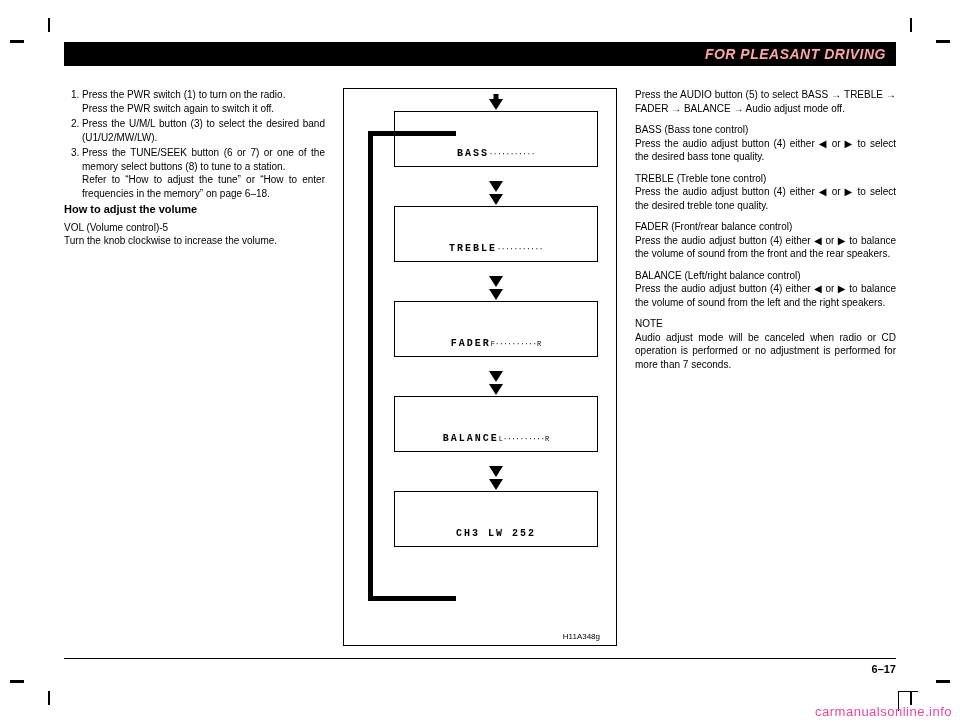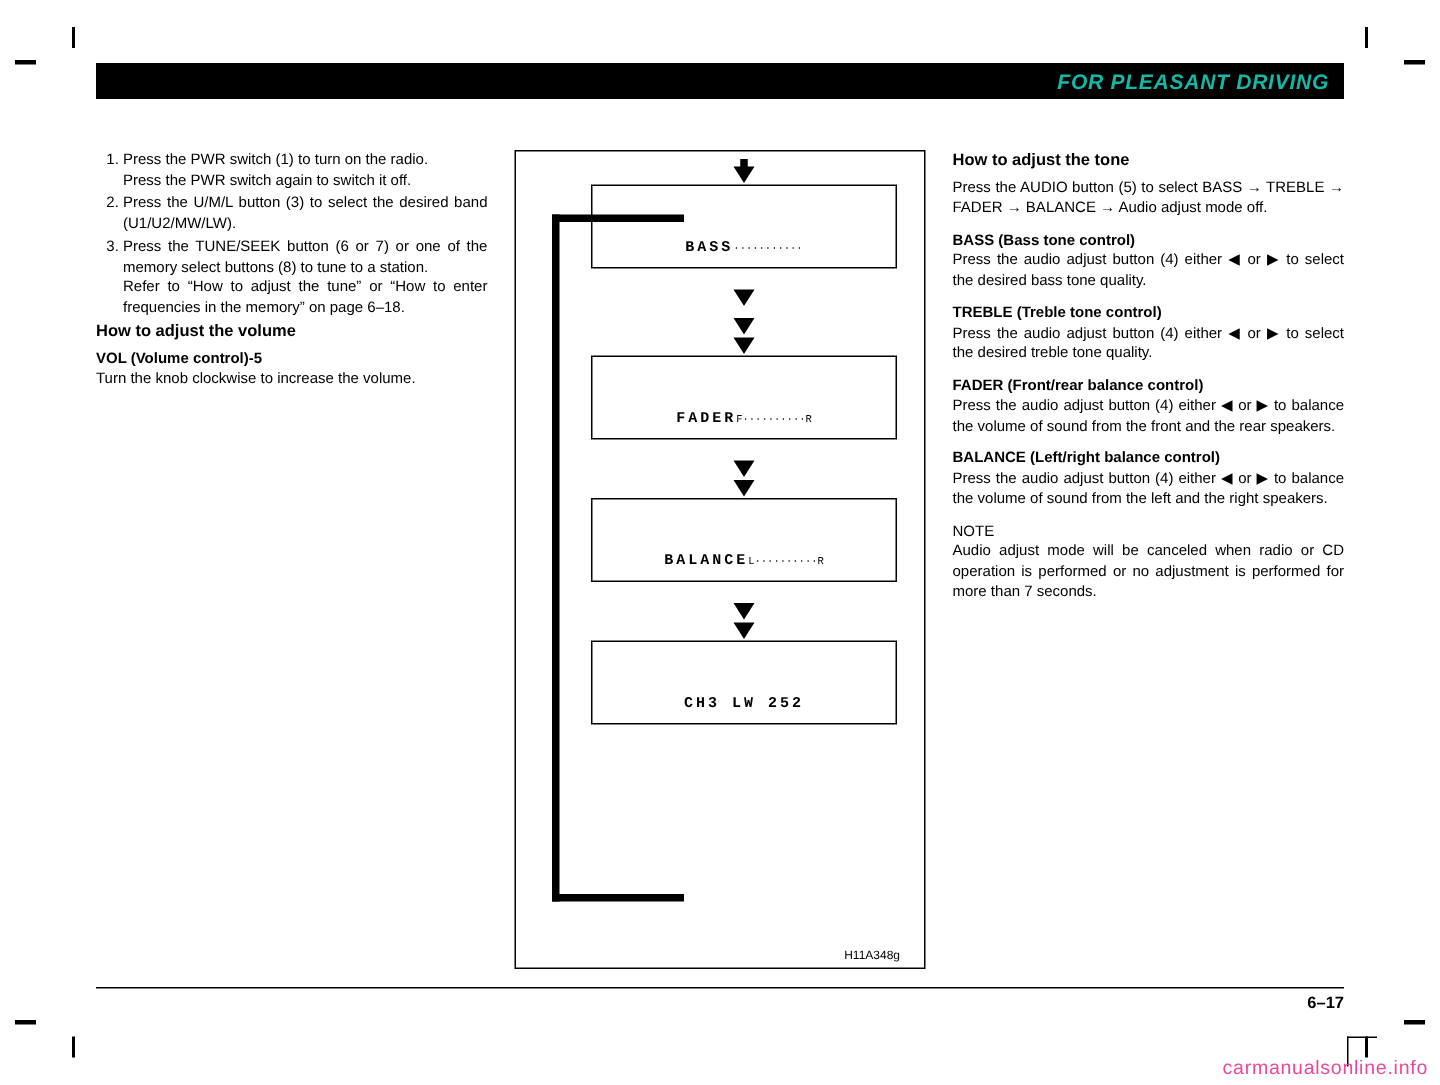--- a/index.html
+++ b/index.html
@@ -24,46 +24,46 @@
   .edge-r-bot { right: 10px; bottom: 40px; }
 
   .page {
     position: absolute;
     left: 64px; right: 64px; top: 42px; bottom: 48px;
     display: flex;
     flex-direction: column;
   }
   .header-bar {
     background: #000;
-    color: #14b8a6;
+    color: #fca5a5;
     font-weight: bold;
     font-style: italic;
     font-size: 14px;
     padding: 4px 10px;
     text-align: right;
     letter-spacing: 0.5px;
-    margin-bottom: 34px;
+    margin-bottom: 22px;
   }
   .columns {
     flex: 1;
     display: flex;
     gap: 18px;
     font-size: 10px;
     line-height: 1.35;
     color: #000;
   }
   .col { flex: 1 1 0; min-width: 0; }
   .col-center { flex: 1.05 1 0; display: flex; flex-direction: column; }
 
   ol { list-style: decimal; padding-left: 18px; }
   ol li { margin-bottom: 2px; text-align: justify; }
   .sub { display: block; }
 
   h3 { font-size: 11px; font-weight: bold; margin-top: 0; margin-bottom: 4px; }
-  .subhead { font-weight: bold; }
+  .subhead { font-weight: normal; }
   p { text-align: justify; margin-bottom: 8px; }
 
   
   .figure {
     flex: 1;
     border: 1px solid #000;
     position: relative;
     padding: 22px 18px 20px 50px;
     display: flex;
     flex-direction: column;
@@ -187,20 +187,26 @@
 
         <div class="lcd">
           <div class="arrow-stem-first"></div>
           <div class="arrow-into"></div>
           <span class="lcd-text">
             <span>BASS</span><span class="dots">···········</span>
           </span>
         </div>
         <div class="arrow-down"></div>
 
+        <div class="lcd">
+          <div class="arrow-into"></div>
+          <span class="lcd-text">
+            <span>TREBLE</span><span class="dots">···········</span>
+          </span>
+        </div>
         <div class="arrow-down"></div>
 
         <div class="lcd">
           <div class="arrow-into"></div>
           <span class="lcd-text">
             <span>FADER</span><span class="dots">F··········R</span>
           </span>
         </div>
         <div class="arrow-down"></div>
 
@@ -215,21 +221,20 @@
         <div class="lcd">
           <div class="arrow-into"></div>
           <span class="lcd-text">CH3  LW   252</span>
         </div>
 
         <div class="fig-label">H11A348g</div>
       </div>
     </div>
 
     <div class="col">
-      <h3 style="margin-top:0">How to adjust the tone</h3>
       <p>Press the AUDIO button (5) to select BASS → TREBLE → FADER → BALANCE → Audio adjust mode off.</p>
 
       <div class="subhead">BASS (Bass tone control)</div>
       <p>Press the audio adjust button (4) either ◀ or ▶ to select the desired bass tone quality.</p>
 
       <div class="subhead">TREBLE (Treble tone control)</div>
       <p>Press the audio adjust button (4) either ◀ or ▶ to select the desired treble tone quality.</p>
 
       <div class="subhead">FADER (Front/rear balance control)</div>
       <p>Press the audio adjust button (4) either ◀ or ▶ to balance the volume of sound from the front and the rear speakers.</p>

